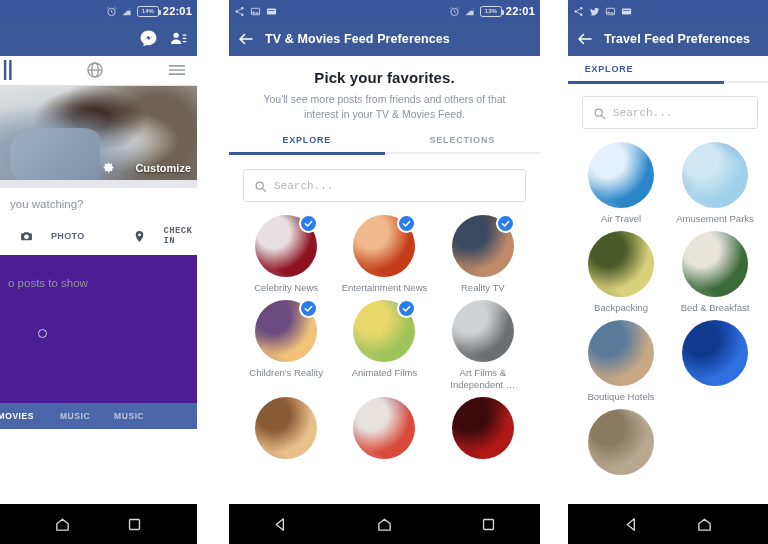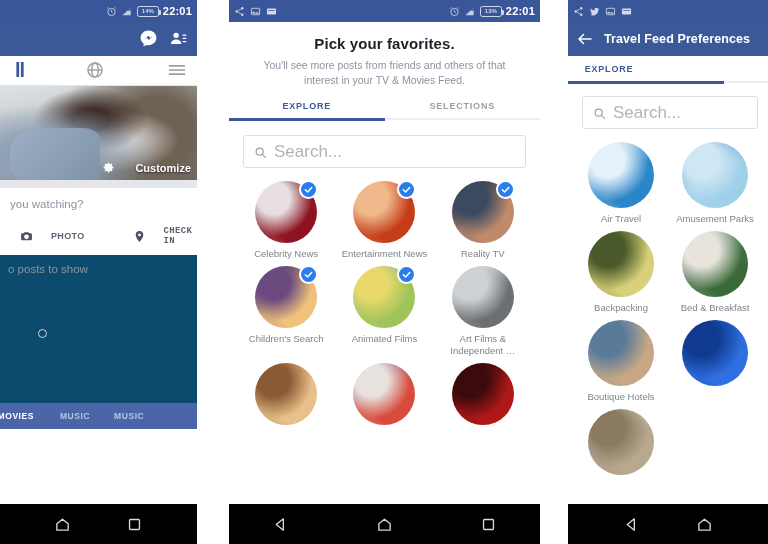--- a/index.html
+++ b/index.html
@@ -41,22 +41,22 @@
     display: flex; align-items: center; padding: 0 8px; gap: 10px;
   }
   .appbar-title { font-size: 12.5px; font-weight: 600; letter-spacing:.1px; white-space:nowrap; }
   .back-arrow { width:18px; height:18px; flex:0 0 auto; }
   .appbar-spacer { flex: 1 1 auto; }
   .appbar-ic { width: 20px; height: 20px; }
 
   
   #panel-left .fb-subbar { height: 30px; background:#fff; border-bottom:1px solid #e3e3e3;
     display:flex; align-items:center; padding: 0 8px; }
-  .logo-crop { font-size: 20px; font-weight: 700; color:#3b5998; letter-spacing:-1px;
-     overflow:hidden; width: 22px; margin-left:-6px;text-align:right; }
+  .logo-crop { font-size: 28px; font-weight: 400; color:#3b5998; letter-spacing:-1px;
+     overflow:hidden; width: 22px; margin-left:-6px; }
   .sub-ic { width: 22px; height: 22px; color:#9aa0a6; }
   .fb-hero { position: relative; width: 100%; height: 94px; overflow: hidden; }
   .hero-img { position:absolute; inset:0;
     background:
       radial-gradient(ellipse at 24% 72%, #8fa0b5 0 18%, rgba(143,160,181,0) 52%),
       radial-gradient(ellipse at 46% 36%, #3c2a24 0 12%, rgba(60,42,36,0) 38%),
       radial-gradient(ellipse at 58% 58%, #d9d6d0 0 12%, rgba(217,214,208,0) 40%),
       radial-gradient(circle at 80% 50%, #6e6255 0 22%, rgba(110,98,85,0) 60%),
       linear-gradient(170deg,#dfe2e4 0%,#c9cfd3 30%,#9fa7ae 60%,#6f7479 100%);
   }
@@ -69,21 +69,21 @@
   .gear { width:14px; height:14px; }
   .fb-divider { height: 8px; background:#e4e6eb; }
   .composer { background:#fff; padding:10px 8px 0 8px; }
   .composer-text { font-size:11.5px; color:#8d949e; padding-left:2px; }
   .composer-actions { display:flex; align-items:center; margin-top:16px; padding-bottom:9px; }
   .composer-act { display:flex; align-items:center; gap:18px; font-size:9px; color:#5c6470;
     font-weight:600; letter-spacing:.35px; }
   .ca-photo { margin-left:12px; }
   .ca-checkin { margin-left:48px;font-family:Liberation Mono, monospace; }
   .ca-ic { width:13px; height:13px; color:#4b5362; }
-  .empty-feed { background:#0c4a6e; height:148px; position:relative; padding:8px 8px; }
+  .empty-feed { background:#4c1d95; height:148px; position:relative; padding:22px 8px; }
   .empty-text { font-size:11.5px; color:#8d949e; }
   .spinner { position:absolute; left:38px; top:74px; width:9px; height:9px;
     border:1.3px solid #cfd3d9; border-radius:50%; }
   .fb-tabs { height: 26px; background:#4a66a8; display:flex; align-items:center; }
   .fb-tab { font-size:8.5px; font-weight:bold; letter-spacing:.55px; color:#b9c4de; white-space:nowrap; }
   .fb-tab.active { color:#fff; margin-left:-12px; }
   .fb-tab.t2 { margin-left:26px; }
   .fb-tab.t3 { margin-left:24px; }
 
   
@@ -94,21 +94,21 @@
   .ptabs { display:flex; margin-top:13px; position:relative; }
   .ptab { flex:1 1 0; text-align:center; font-size:9px; font-weight:bold; letter-spacing:.8px;
     padding-bottom:7px; }
   .ptab.active { color:#3b5998; }
   .ptab.inactive { color:#9aa0a6; }
   .ptab-underline-track { height:2px; background:#eceef1; }
   .ptab-underline { height:2.5px; background:#3b5998; }
   .searchbox { margin: 15px 14px 0 14px; height: 33px; border:1px solid #dcdfe3;
     border-radius:3px; display:flex; align-items:center; gap:7px; padding:0 10px; background:#fff; }
   .search-ic { width:13px; height:13px; color:#9aa0a6; flex:0 0 auto; }
-  .search-ph { font-size:17px; color:#b0b4ba; }
+  .search-ph { font-size:11px; color:#b0b4ba;font-family:Liberation Mono, monospace; }
 
   
   .grid { display:grid; padding: 13px 10px 0 10px; }
   #panel-middle .grid { grid-template-columns: repeat(3, 1fr); row-gap: 6px; column-gap: 4px; }
   #panel-right  .grid { grid-template-columns: repeat(2, 1fr); row-gap: 6px; column-gap: 8px; }
   .tile { display:flex; flex-direction:column; align-items:center; }
   .tile-img-wrap { position:relative; }
   .tile-img { border-radius:50%; overflow:hidden; display:block; }
   #panel-middle .tile-img { width:62px; height:62px; }
   #panel-right  .tile-img { width:66px; height:66px; }
@@ -289,20 +289,28 @@
           <svg width="12" height="11" viewBox="0 0 24 24">
               <path d="M2 20 L20 4 L20 20 Z" fill="#cfd8ea"></path>
             <path d="M13 9 L20 4 L20 11 Z" fill="#3a569b"></path>
             </svg>
         </span>
         <span class="batt">13%</span>
         <span class="sb-time">22:01</span>
       </div>
     </div>
 
+    <div class="appbar">
+      <span class="back-arrow">
+        <svg viewBox="0 0 24 24" fill="none" stroke="#fff" stroke-width="2.1" stroke-linecap="round" stroke-linejoin="round">
+          <path d="M20 12H4M10 6l-6 6 6 6"></path>
+          </svg>
+      </span>
+      <span class="appbar-title">TV &amp; Movies Feed Preferences</span>
+    </div>
 
     <div class="pick-title">Pick your favorites.</div>
     <div class="pick-sub">You'll see more posts from friends and others of that interest in your TV &amp; Movies Feed.</div>
 
     <div class="ptabs">
       <div class="ptab active">EXPLORE</div>
       <div class="ptab inactive">SELECTIONS</div>
     </div>
     <div class="ptab-underline-track">
       <div class="ptab-underline" style="width:50%"></div>
@@ -354,21 +362,21 @@
         </div>
         <div class="tile">
           <div class="tile-img-wrap">
             <div class="tile-img" style="background: radial-gradient(circle at 30% 28%, rgb(107, 74, 128) 0px, rgb(107, 74, 128) 26%, rgba(0, 0, 0, 0) 62%), radial-gradient(circle at 70% 70%, rgb(240, 194, 122) 0px, rgb(240, 194, 122) 32%, rgba(0, 0, 0, 0) 70%), linear-gradient(150deg, rgb(60, 42, 85) 0%, rgb(240, 194, 122) 55%, rgb(107, 74, 128) 100%);"></div>
             <div class="check">
               <svg viewBox="0 0 24 24" fill="none" stroke="#fff" stroke-width="3.2" stroke-linecap="round" stroke-linejoin="round">
                 <path d="M5 12.5l5 5 9-10"></path>
               </svg>
             </div>
           </div>
-          <div class="tile-label">Children's Search</div>
+          <div class="tile-label">Children's Reality</div>
         </div>
         <div class="tile">
           <div class="tile-img-wrap">
             <div class="tile-img" style="background: radial-gradient(circle at 30% 28%, rgb(232, 216, 106) 0px, rgb(232, 216, 106) 26%, rgba(0, 0, 0, 0) 62%), radial-gradient(circle at 70% 70%, rgb(158, 196, 90) 0px, rgb(158, 196, 90) 32%, rgba(0, 0, 0, 0) 70%), linear-gradient(150deg, rgb(95, 168, 216) 0%, rgb(158, 196, 90) 55%, rgb(232, 216, 106) 100%);"></div>
             <div class="check">
               <svg viewBox="0 0 24 24" fill="none" stroke="#fff" stroke-width="3.2" stroke-linecap="round" stroke-linejoin="round">
                 <path d="M5 12.5l5 5 9-10"></path>
               </svg>
             </div>
           </div>

